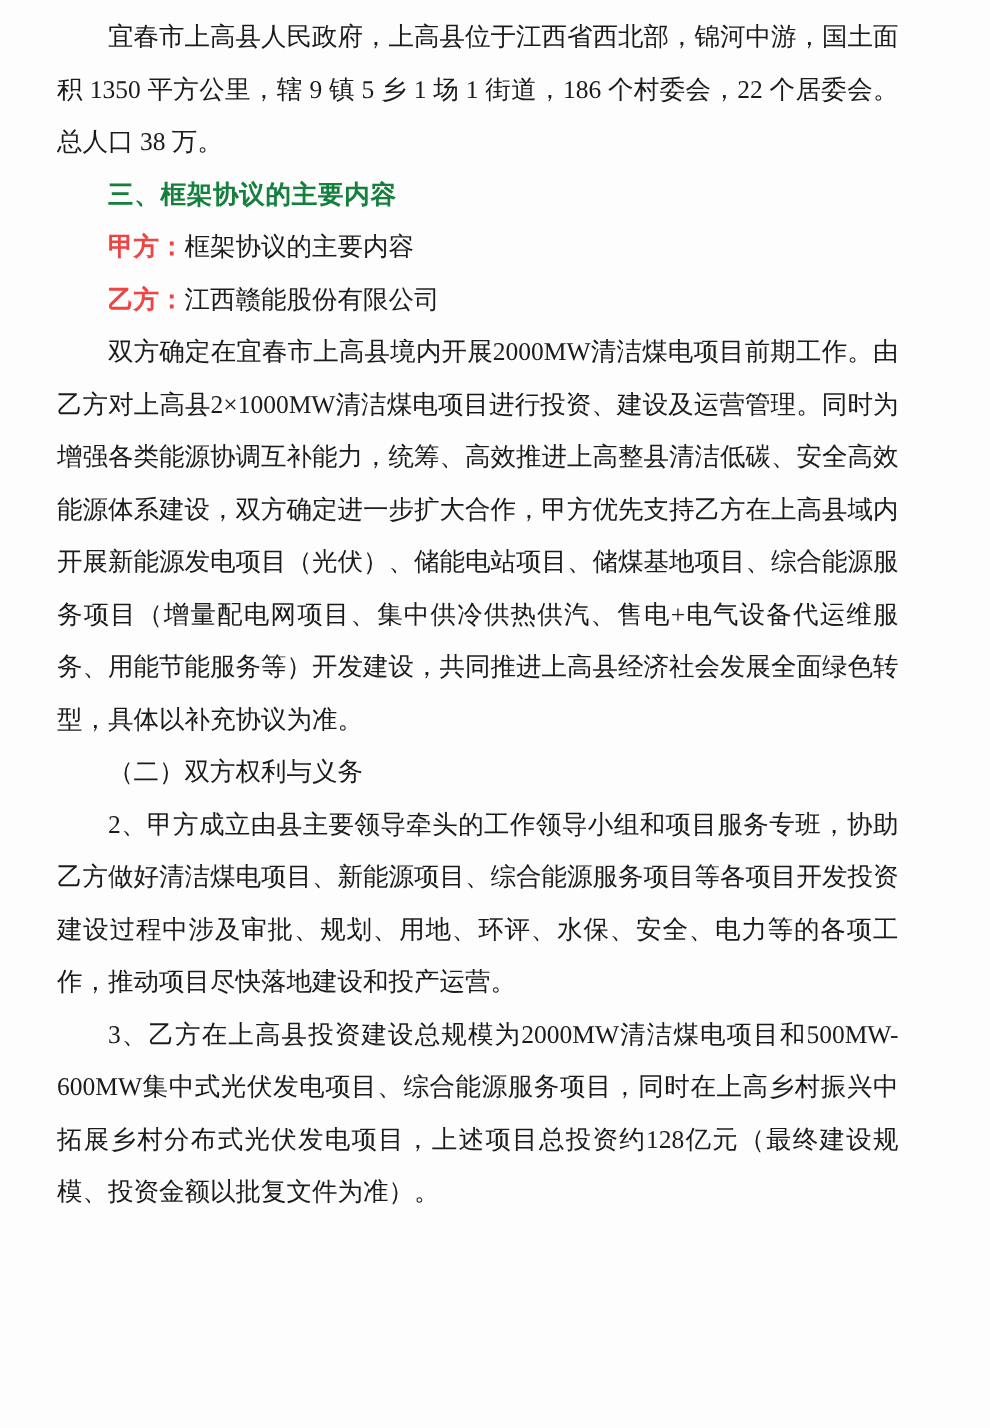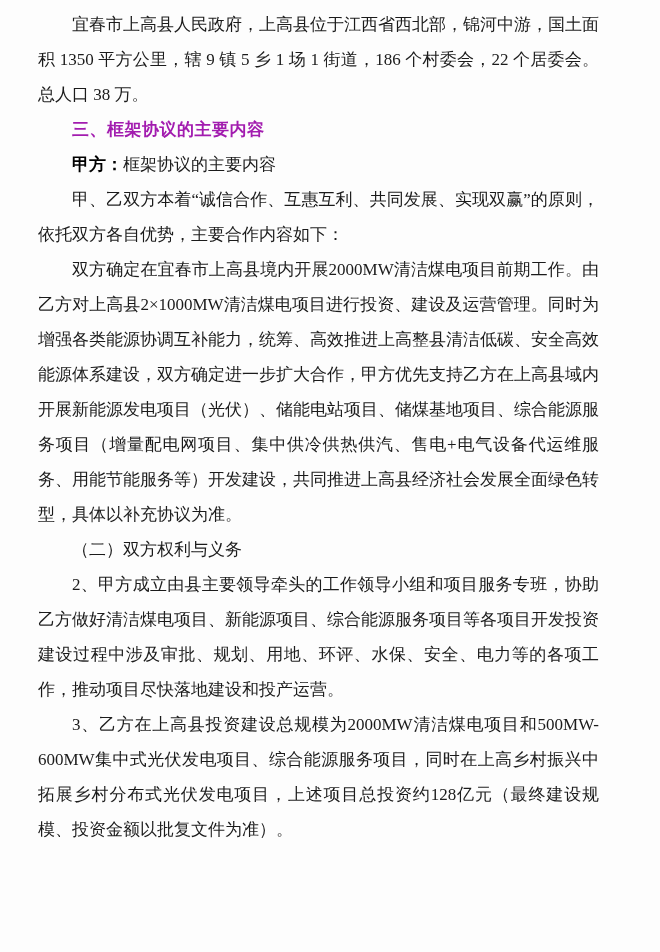--- a/index.html
+++ b/index.html
@@ -23,42 +23,42 @@
     overflow: hidden;
   }
   .page p {
     margin: 0;
     padding: 0;
     text-indent: 2em;
   }
   .heading {
     font-family: "Liberation Sans", "DejaVu Sans", sans-serif;
     font-weight: 700;
-    color: #a21caf;
+    color: #15803d;
     letter-spacing: 0.5px;
   }
   .party-label {
     font-family: "Liberation Sans", "DejaVu Sans", sans-serif;
     font-weight: 700;
-    color: #000000;
+    color: #ef4444;
   }
 </style>
 </head>
 <body>
 
 <div class="page">
 
   <p>宜春市上高县人民政府，上高县位于江西省西北部，锦河中游，国土面积 1350 平方公里，辖 9 镇 5 乡 1 场 1 街道，186 个村委会，22 个居委会。总人口 38 万。</p>
 
   <p class="heading">三、框架协议的主要内容</p>
 
   <p><span class="party-label">甲方：</span><span>框架协议的主要内容</span></p>
 
+  <p><span class="party-label">乙方：</span><span>江西赣能股份有限公司</span></p>
 
-  <p>甲、乙双方本着“诚信合作、互惠互利、共同发展、实现双赢”的原则，依托双方各自优势，主要合作内容如下：</p>
 
 
   <p>双方确定在宜春市上高县境内开展2000MW清洁煤电项目前期工作。由乙方对上高县2×1000MW清洁煤电项目进行投资、建设及运营管理。同时为增强各类能源协调互补能力，统筹、高效推进上高整县清洁低碳、安全高效能源体系建设，双方确定进一步扩大合作，甲方优先支持乙方在上高县域内开展新能源发电项目（光伏）、储能电站项目、储煤基地项目、综合能源服务项目（增量配电网项目、集中供冷供热供汽、售电+电气设备代运维服务、用能节能服务等）开发建设，共同推进上高县经济社会发展全面绿色转型，具体以补充协议为准。</p>
 
   <p>（二）双方权利与义务</p>
 
   <p>2、甲方成立由县主要领导牵头的工作领导小组和项目服务专班，协助乙方做好清洁煤电项目、新能源项目、综合能源服务项目等各项目开发投资建设过程中涉及审批、规划、用地、环评、水保、安全、电力等的各项工作，推动项目尽快落地建设和投产运营。</p>
 
 
   <p>3、乙方在上高县投资建设总规模为2000MW清洁煤电项目和500MW-600MW集中式光伏发电项目、综合能源服务项目，同时在上高乡村振兴中拓展乡村分布式光伏发电项目，上述项目总投资约128亿元（最终建设规模、投资金额以批复文件为准）。</p>

